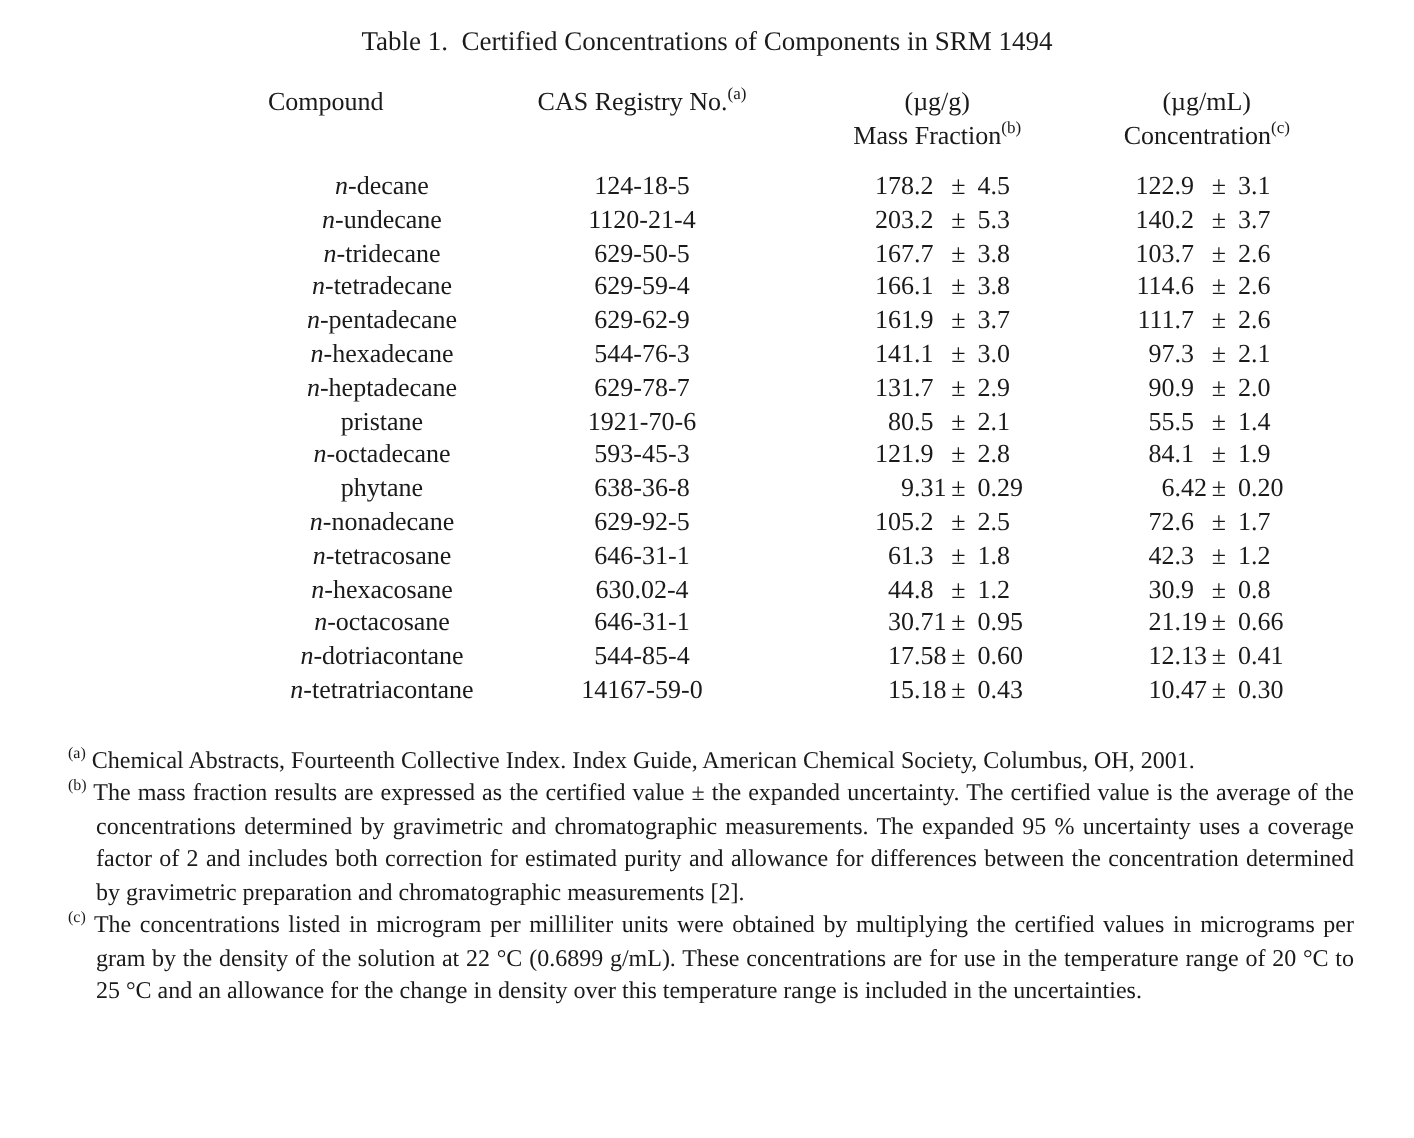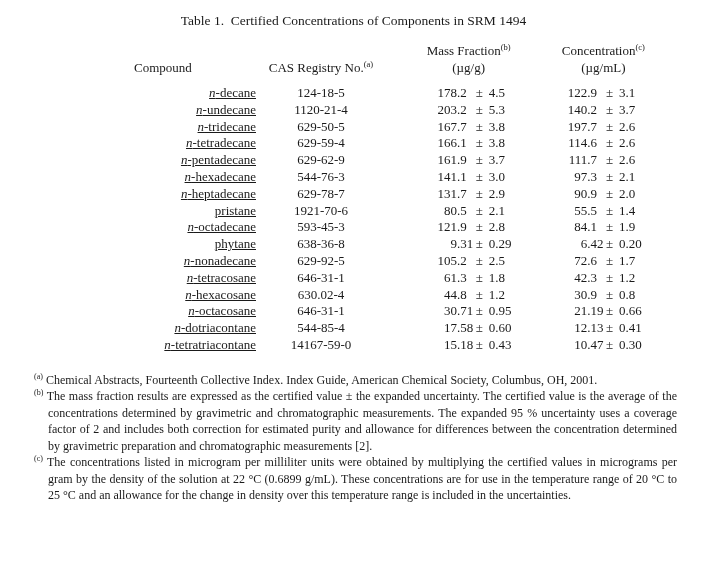--- a/index.html
+++ b/index.html
@@ -4,21 +4,21 @@
 <style>
   html,body { margin:0; padding:0; background:#ffffff; }
   .page {
     position:relative; width:707px; height:569px; background:#fff;
     color:#1a1a1a; font-family:"Liberation Serif", serif; overflow:hidden;
   }
   .title { padding-top:13px; text-align:center; font-size:13.5px; line-height:15px; white-space:pre; }
   table.tbl { border-collapse:collapse; table-layout:fixed; margin:15px 0 0 126px; font-size:13px; }
   .tbl th, .tbl td { padding:0; font-weight:normal; line-height:16.5px; white-space:nowrap; vertical-align:bottom; }
   .tbl tbody td { line-height:16.8px; }
-  .c-name { text-align:right;text-decoration:underline; }
+  .c-name { text-align:center; }
   .c-cas  { text-align:center; }
   .num-i  { text-align:right; }
   .num-f  { text-align:left; }
   .pm     { text-align:center; }
   th.h-name { text-align:left; padding-left:8px; }
   th.grp1 { text-align:center; padding-left:32px; }
   th.grp2 { text-align:center; padding-left:22px; }
   .tbl sup { font-size:8.5px; line-height:0; }
   .tbl tbody tr:first-child td { padding-top:9px; }
   .footnotes { margin:18px 30px 0 48px; font-size:12px; line-height:16.5px; text-align:justify; }
@@ -43,31 +43,31 @@
         <col style="width:10px">
         <col style="width:24px">
       <col style="width:68px">
         <col style="width:15px">
         <col style="width:12px">
         <col style="width:10px">
         <col style="width:40px">
     </colgroup>
     <thead>
       <tr>
+        <th class="h-name">Compound</th>
+        <th class="c-cas"><span>CAS Registry No.</span><sup>(a)</sup></th>
+        <th class="grp1" colspan="5">(µg/g)</th>
+        <th class="grp2" colspan="5">(µg/mL)</th>
+      </tr>
+      <tr>
         <th></th>
         <th></th>
         <th class="grp1" colspan="5"><span>Mass Fraction</span><sup>(b)</sup></th>
         <th class="grp2" colspan="5"><span>Concentration</span><sup>(c)</sup></th>
       </tr>
-      <tr>
-        <th class="h-name">Compound</th>
-        <th class="c-cas"><span>CAS Registry No.</span><sup>(a)</sup></th>
-        <th class="grp1" colspan="5">(µg/g)</th>
-        <th class="grp2" colspan="5">(µg/mL)</th>
-      </tr>
     </thead>
     <tbody id="rows">
         <tr>
           <td class="c-name"><i>n</i>-decane</td>
           <td class="c-cas">124-18-5</td>
           <td class="num-i">178</td>
           <td class="num-f">.2</td>
           <td class="pm">±</td>
           <td class="num-i">4</td>
           <td class="num-f">.5</td>
@@ -92,21 +92,21 @@
           <td class="num-f">.7</td>
         </tr>
         <tr>
           <td class="c-name"><i>n</i>-tridecane</td>
           <td class="c-cas">629-50-5</td>
           <td class="num-i">167</td>
           <td class="num-f">.7</td>
           <td class="pm">±</td>
           <td class="num-i">3</td>
           <td class="num-f">.8</td>
-          <td class="num-i">197</td>
+          <td class="num-i">103</td>
           <td class="num-f">.7</td>
           <td class="pm">±</td>
           <td class="num-i">2</td>
           <td class="num-f">.6</td>
         </tr>
         <tr>
           <td class="c-name"><i>n</i>-tetradecane</td>
           <td class="c-cas">629-59-4</td>
           <td class="num-i">166</td>
           <td class="num-f">.1</td>

